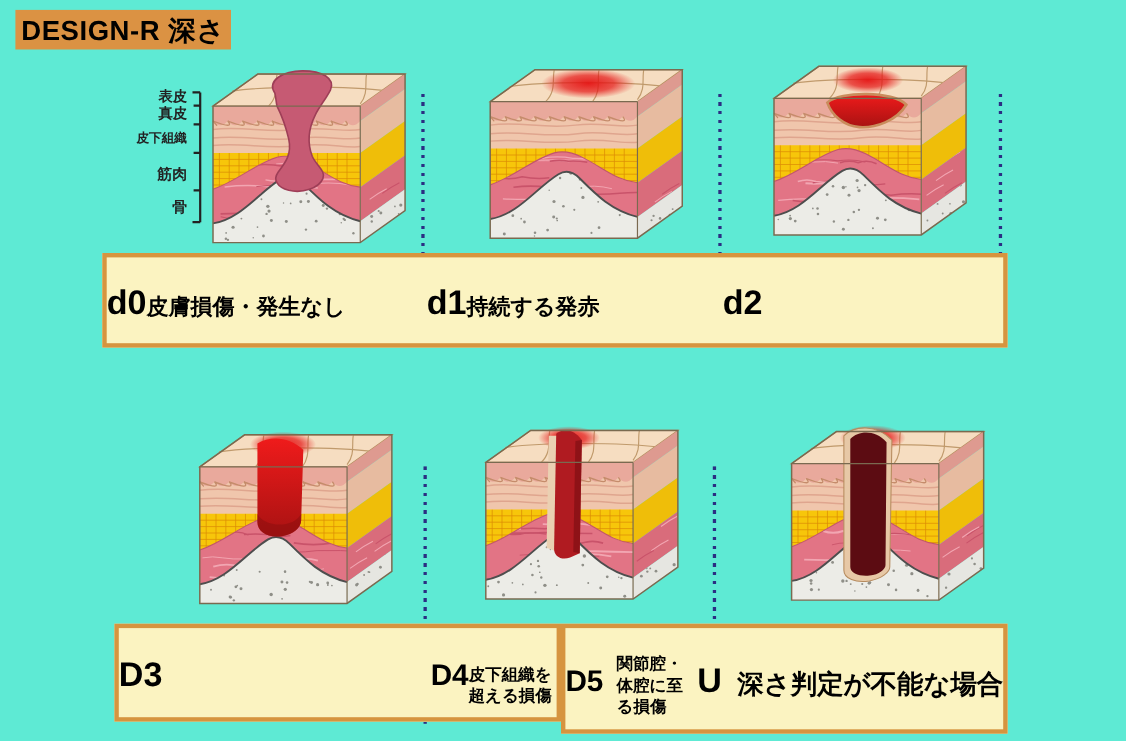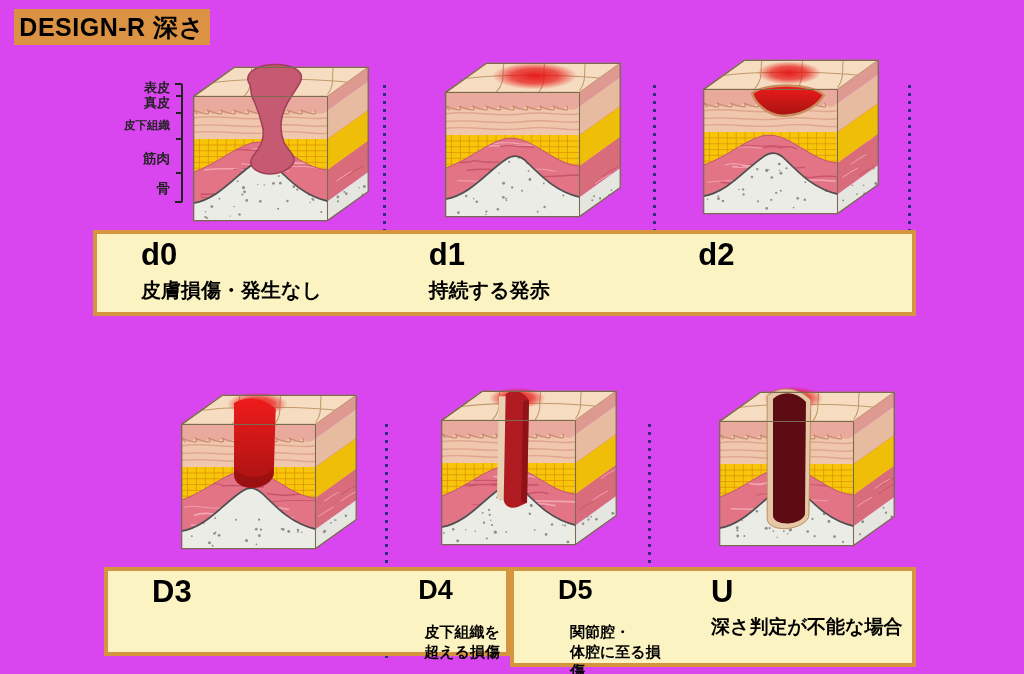--- a/index.html
+++ b/index.html
@@ -1,29 +1,29 @@
 <!DOCTYPE html>
 <html><head>
 <meta charset="utf-8">
 <style>
   html,body{margin:0;padding:0;background:#fff;}
-  .canvas{position:relative;width:1024px;height:674px;background:#d946ef;overflow:hidden;
+  .canvas{position:relative;width:1024px;height:674px;background:#5eead4;overflow:hidden;
           font-family:"Liberation Sans","DejaVu Sans",sans-serif;color:#111;}
   .title-badge{position:absolute;left:14px;top:9px;width:196px;height:36px;background:#DB9243;
                display:flex;align-items:center;justify-content:center;}
   .title-badge span{font-size:25px;font-weight:bold;color:#000;letter-spacing:0.5px;white-space:nowrap;}
   .ll{position:absolute;width:66px;text-align:right;font-weight:600;color:#222;}
   .bracket-svg{position:absolute;left:168px;top:80px;}
   .block{position:absolute;width:194px;height:174px;}
   .dotline{position:absolute;width:3px;
            background:repeating-linear-gradient(to bottom,#2B2E83 0 3px,transparent 3px 8px);}
   .banner{position:absolute;background:#FBF3C1;border:4px solid #D6943F;box-sizing:border-box;
           display:flex;flex-direction:row;align-items:stretch;}
-  .cell{display:flex;flex-direction:column;justify-content:flex-start;
-        padding-top:5px;box-sizing:border-box;padding-left:44px;}
+  .cell{display:flex;flex-direction:row;align-items:center;justify-content:flex-start;
+        padding-top:5px;box-sizing:border-box;}
   .lab{font-size:31px;font-weight:bold;line-height:1.05;color:#000;}
   .lab-sm{font-size:27px;}
   .sub{font-size:20px;font-weight:bold;margin-top:5px;color:#000;white-space:nowrap;}
   .sub-2l{font-size:15px;font-weight:bold;margin-top:18px;line-height:1.3;text-align:center;color:#000;}
   .sub-2l-left{text-align:left;align-self:flex-start;padding-left:12px;font-size:15px;}
 </style>
 </head>
 <body>
 
 <div class="canvas">
@@ -926,17 +926,17 @@
   <div class="banner" style="left:510px;top:567px;width:406px;height:100px;">
     <div class="cell" style="flex:140;">
       <div class="lab lab-sm">D5</div>
       <div class="sub-2l sub-2l-left">
         <span>関節腔・</span><br>
         <span>体腔に至る損傷</span>
       </div>
     </div>
     <div class="cell" style="flex:258;">
       <div class="lab">U</div>
-      <div class="sub" style="font-size:19px;">深さ判定が不能な場合</div>
+      <div class="sub" style="font-size:24px;margin-left:14px;">深さ判定が不能な場合</div>
     </div>
   </div>
 
 </div>
 
 </body></html>

